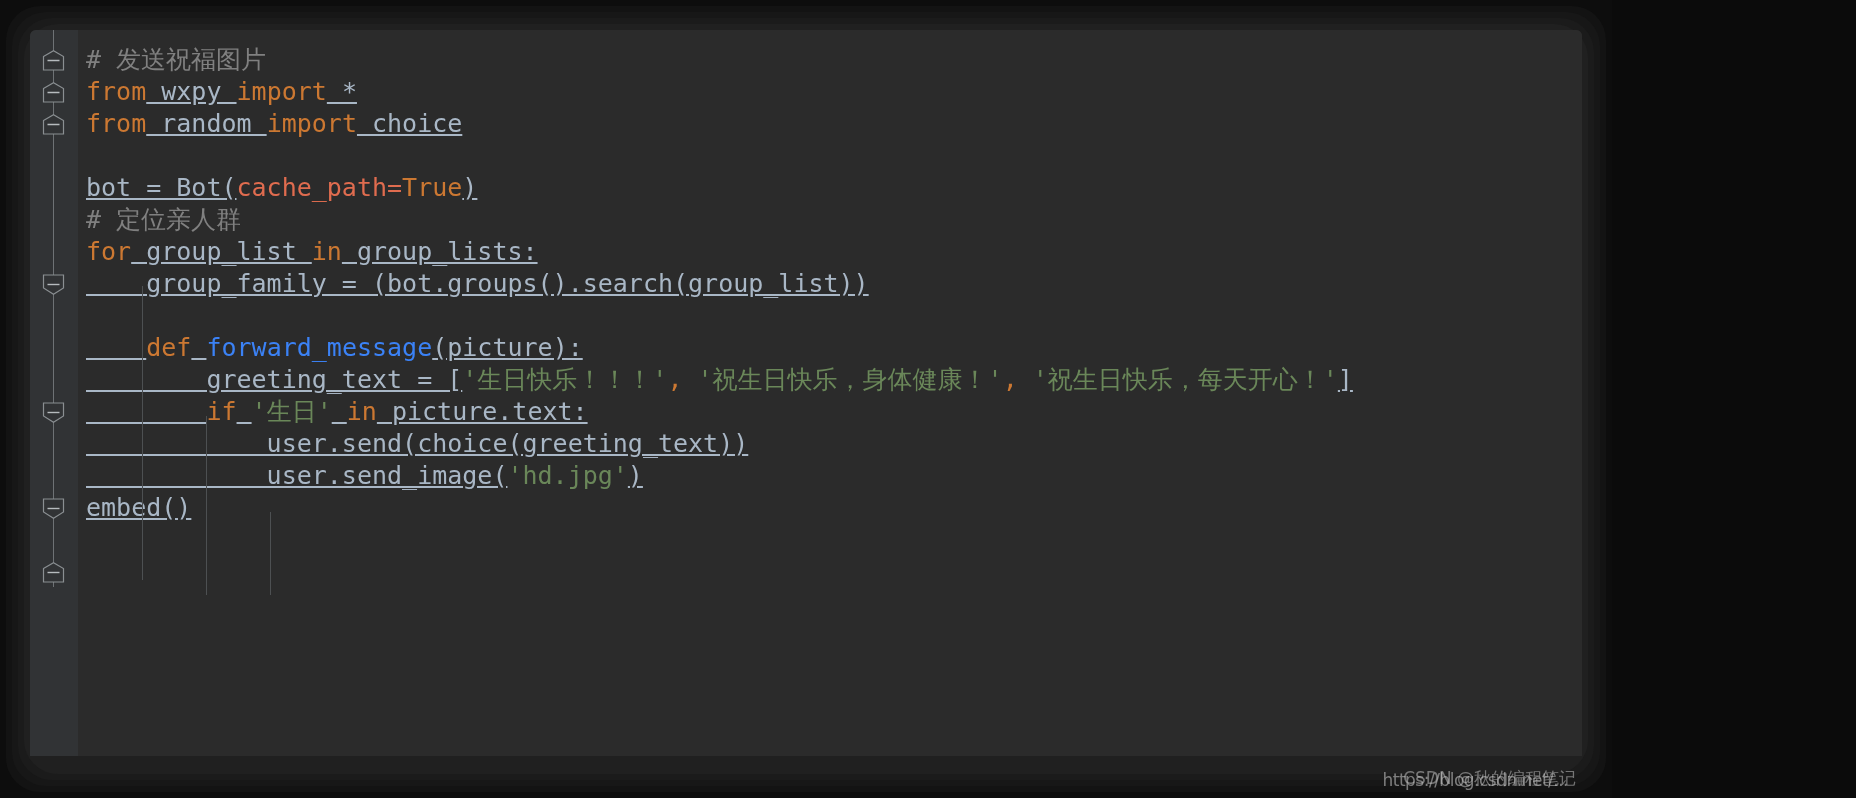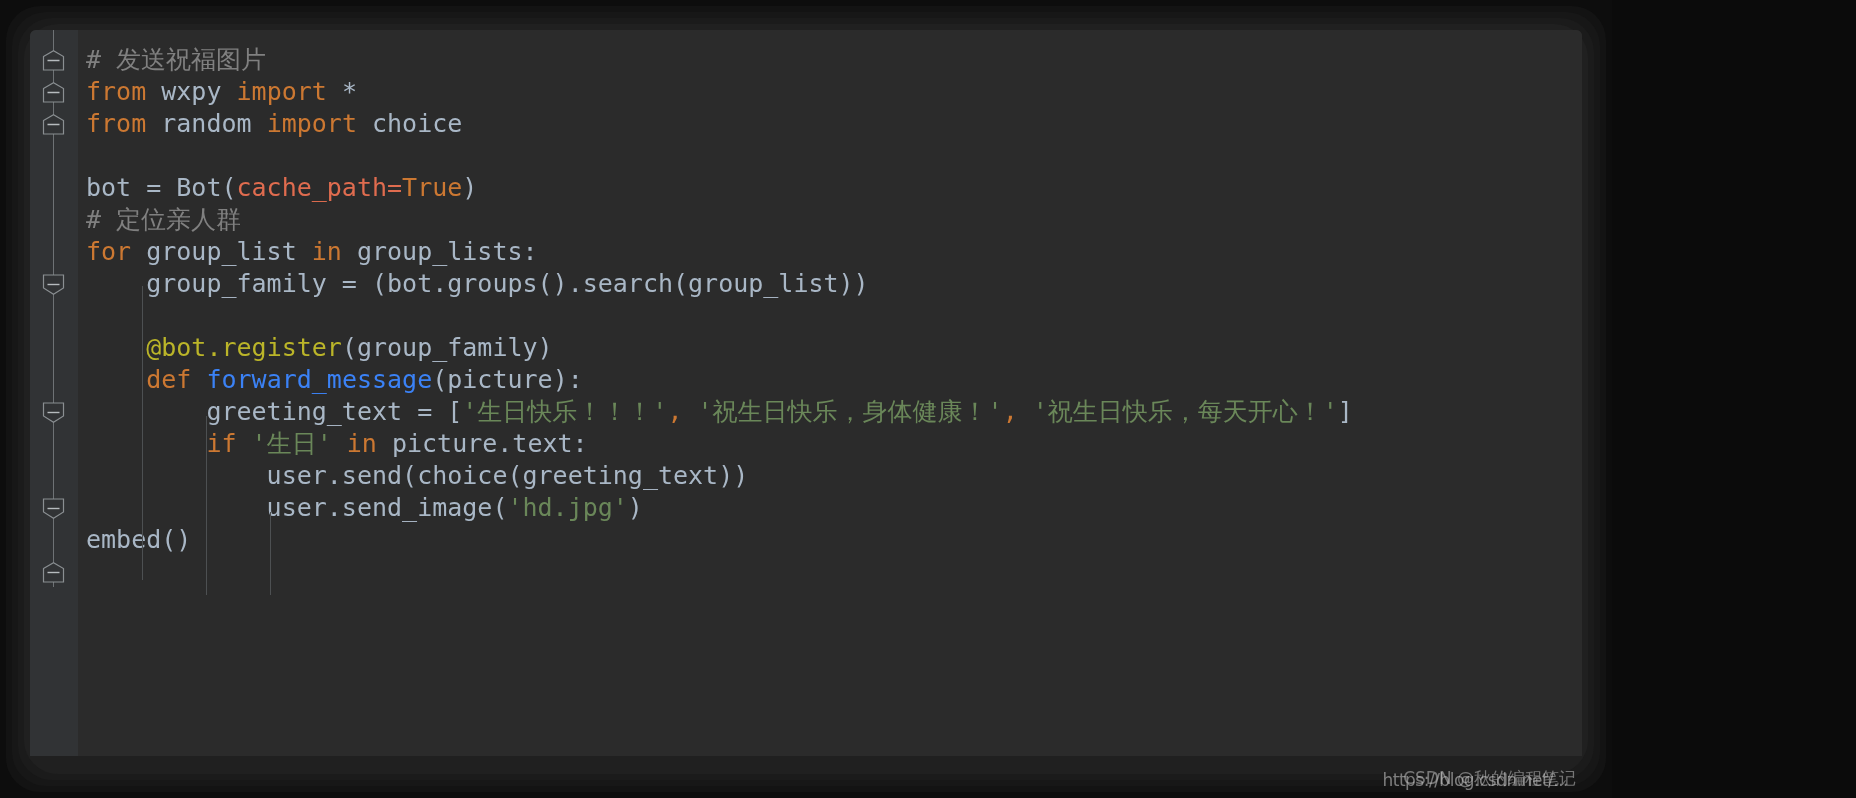--- a/index.html
+++ b/index.html
@@ -88,21 +88,21 @@
     background: #4d5052;
   }
 
   
   .t-kw   { color: #cc7832; }
   .t-fn   { color: #3b82f6; }
   .t-str  { color: #6a8759; }
   .t-com  { color: #808080; }
   .t-dec  { color: #bbb529; }
   .t-kwarg{ color: #e06c4f; }
-  .t-def  { color: #a9b7c6; }
+  .t-def  { color: #a9b7c6; text-decoration: underline; }
 
   
   #watermark-area {
     position: absolute;
     right: 36px;
     bottom: 6px;
     height: 34px;
     width: 520px;
   }
   .wm {
@@ -186,21 +186,20 @@
       <div id="code-inner">
           <div class="line"><span class="t-com"># 发送祝福图片</span></div>
           <div class="line"><span class="t-kw">from</span><span class="t-def"> wxpy </span><span class="t-kw">import</span><span class="t-def"> *</span></div>
           <div class="line"><span class="t-kw">from</span><span class="t-def"> random </span><span class="t-kw">import</span><span class="t-def"> choice</span></div>
           <div class="line"> </div>
           <div class="line"><span class="t-def">bot = Bot(</span><span class="t-kwarg">cache_path</span><span class="t-kwarg">=</span><span class="t-kw">True</span><span class="t-def">)</span></div>
           <div class="line"><span class="t-com"># 定位亲人群</span></div>
           <div class="line"><span class="t-kw">for</span><span class="t-def"> group_list </span><span class="t-kw">in</span><span class="t-def"> group_lists:</span></div>
           <div class="line"><span class="t-def">    group_family = (bot.groups().search(group_list))</span></div>
           <div class="line"> </div>
-          <div class="line"><span class="t-def">    </span><span class="t-dec">@bot.register</span><span class="t-def">(group_family)</span></div>
           <div class="line"><span class="t-def">    </span><span class="t-kw">def</span><span class="t-def"> </span><span class="t-fn">forward_message</span><span class="t-def">(picture):</span></div>
           <div class="line"><span class="t-def">        greeting_text = [</span><span class="t-str">'生日快乐！！！'</span><span class="t-kw">, </span><span class="t-str">'祝生日快乐，身体健康！'</span><span class="t-kw">, </span><span class="t-str">'祝生日快乐，每天开心！'</span><span class="t-def">]</span></div>
           <div class="line"><span class="t-def">        </span><span class="t-kw">if</span><span class="t-def"> </span><span class="t-str">'生日'</span><span class="t-def"> </span><span class="t-kw">in</span><span class="t-def"> picture.text:</span></div>
           <div class="line"><span class="t-def">            user.send(choice(greeting_text))</span></div>
           <div class="line"><span class="t-def">            user.send_image(</span><span class="t-str">'hd.jpg'</span><span class="t-def">)</span></div>
           <div class="line"><span class="t-def">embed()</span></div>
           <div class="guide" style="left: 64px; top: 256px; height: 294.4px;"></div>
           <div class="guide" style="left: 128px; top: 386px; height: 179.2px;"></div>
           <div class="guide" style="left: 192px; top: 482px; height: 83.2px;"></div>
         </div>

